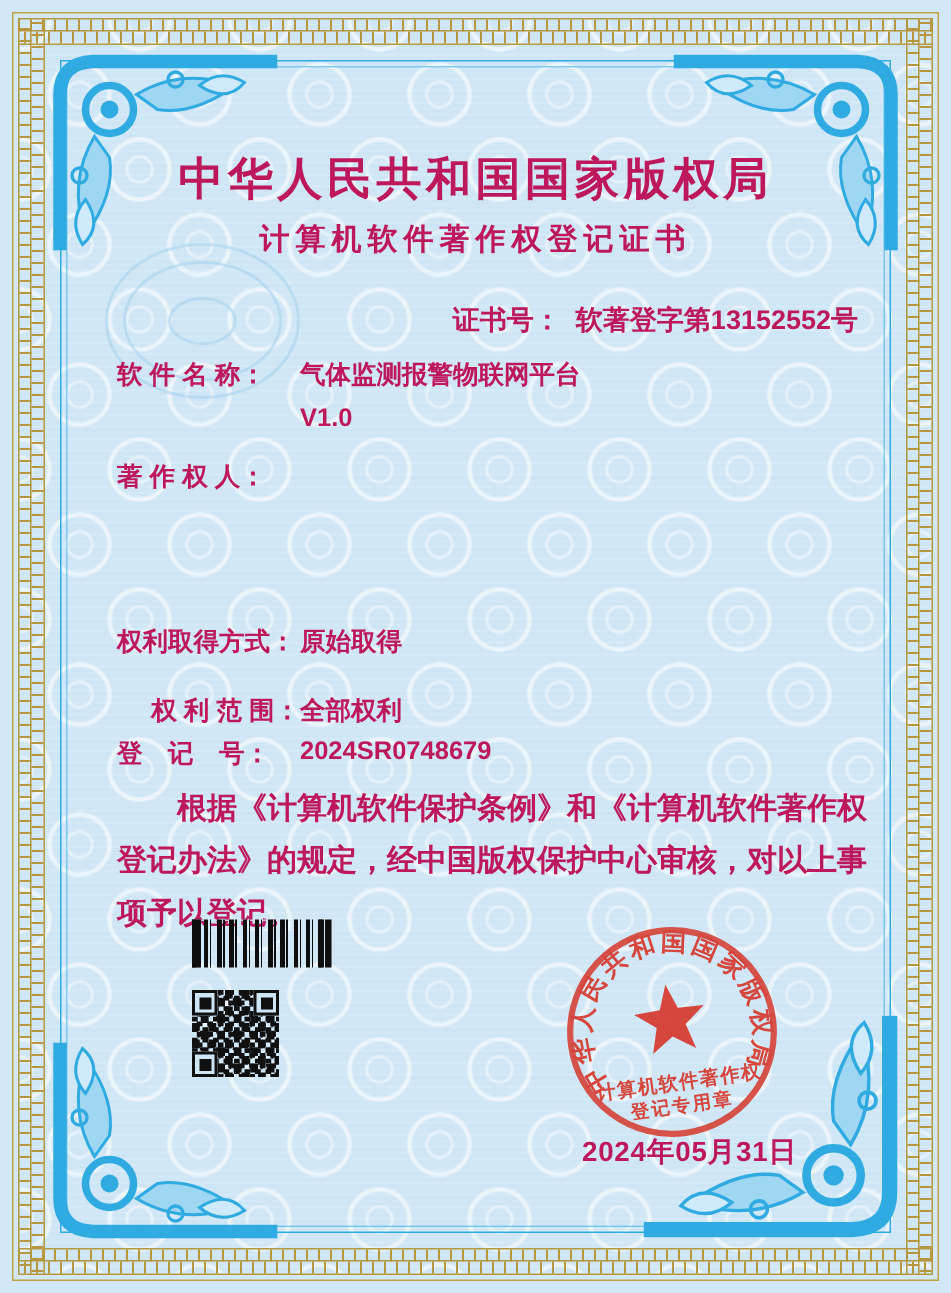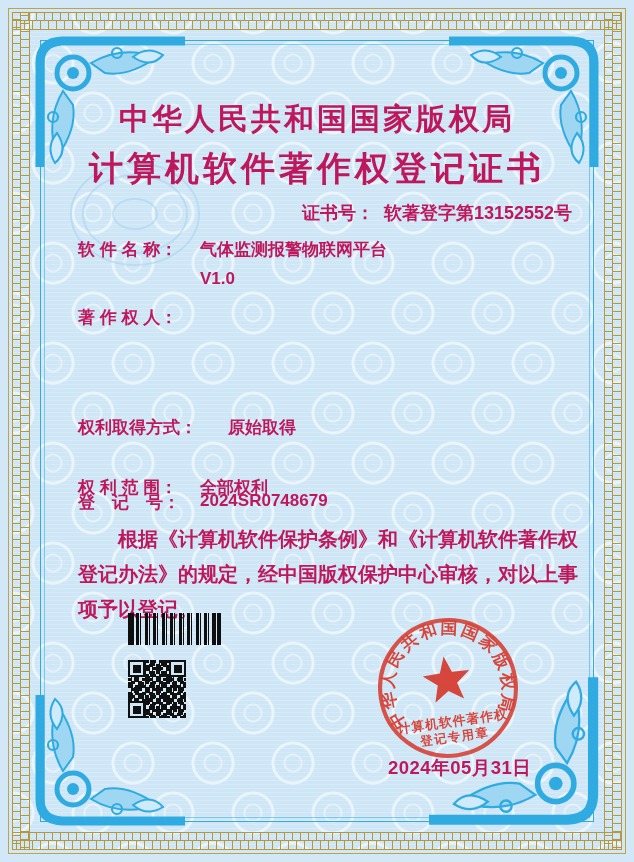--- a/index.html
+++ b/index.html
@@ -56,27 +56,27 @@
   .corner.bl { left:33px; bottom:33px; transform:scaleY(-1); }
   .corner.br { right:33px; bottom:33px; width:172px; height:152px; transform:scale(-1,-1); }
   
   .emboss { position:absolute; left:70px; top:162px; width:126px; height:100px; z-index:1; opacity:.65; }
   .emboss, .emboss::before, .emboss::after { border:2px solid rgba(168,212,239,.9); border-radius:50%; }
   .emboss::before { content:""; position:absolute; inset:10px; }
   .emboss::after  { content:""; position:absolute; inset:34px 40px; }
   
   .txt { position:absolute; z-index:2; }
   .title-issuer { top:99px; left:0; right:0; text-align:center; font-size:30px; letter-spacing:3px; }
-  .title-doc    { top:146px; left:0; right:0; text-align:center; font-size:34px; letter-spacing:4px; }
+  .title-doc    { top:146px; left:0; right:0; text-align:center; font-size:20px; letter-spacing:4px; }
   .certno { top:201px; right:62px; font-size:18px; }
   .certno .v { margin-left:10px; }
   .row { position:absolute; left:78px; font-size:17px; display:flex; z-index:2; }
   .row .lab { flex:0 0 122px; }
   .row-name  { top:238px; } .row-owner { top:306px;gap:39px; }
-  .row-acq   { top:416px;gap:28px; } .row-scope { top:476px; } .row-reg { top:491px; }
+  .row-acq   { top:416px; } .row-scope { top:462px;text-align:right; } .row-reg { top:491px; }
   .val2 { margin-top:8px; }
   .statement { top:522px; left:78px; width:500px; font-size:20px; line-height:35px; text-indent:2em; text-align:justify; }
   .date { left:388px; top:755px; font-size:18.5px; letter-spacing:.5px; z-index:4; }
   
   .barcode {
     position:absolute; left:128px; top:613px; width:93px; height:32px; z-index:2;
     background-image:
       repeating-linear-gradient(90deg, #0e0e0e 0 3px, transparent 3px 4px, #0e0e0e 4px 5px, transparent 5px 8px, #0e0e0e 8px 11px, transparent 11px 12px, #0e0e0e 12px 13px, transparent 13px 17px),
       repeating-linear-gradient(0deg, transparent 0 7px, rgba(207,230,246,.85) 7px 8px);
   }

